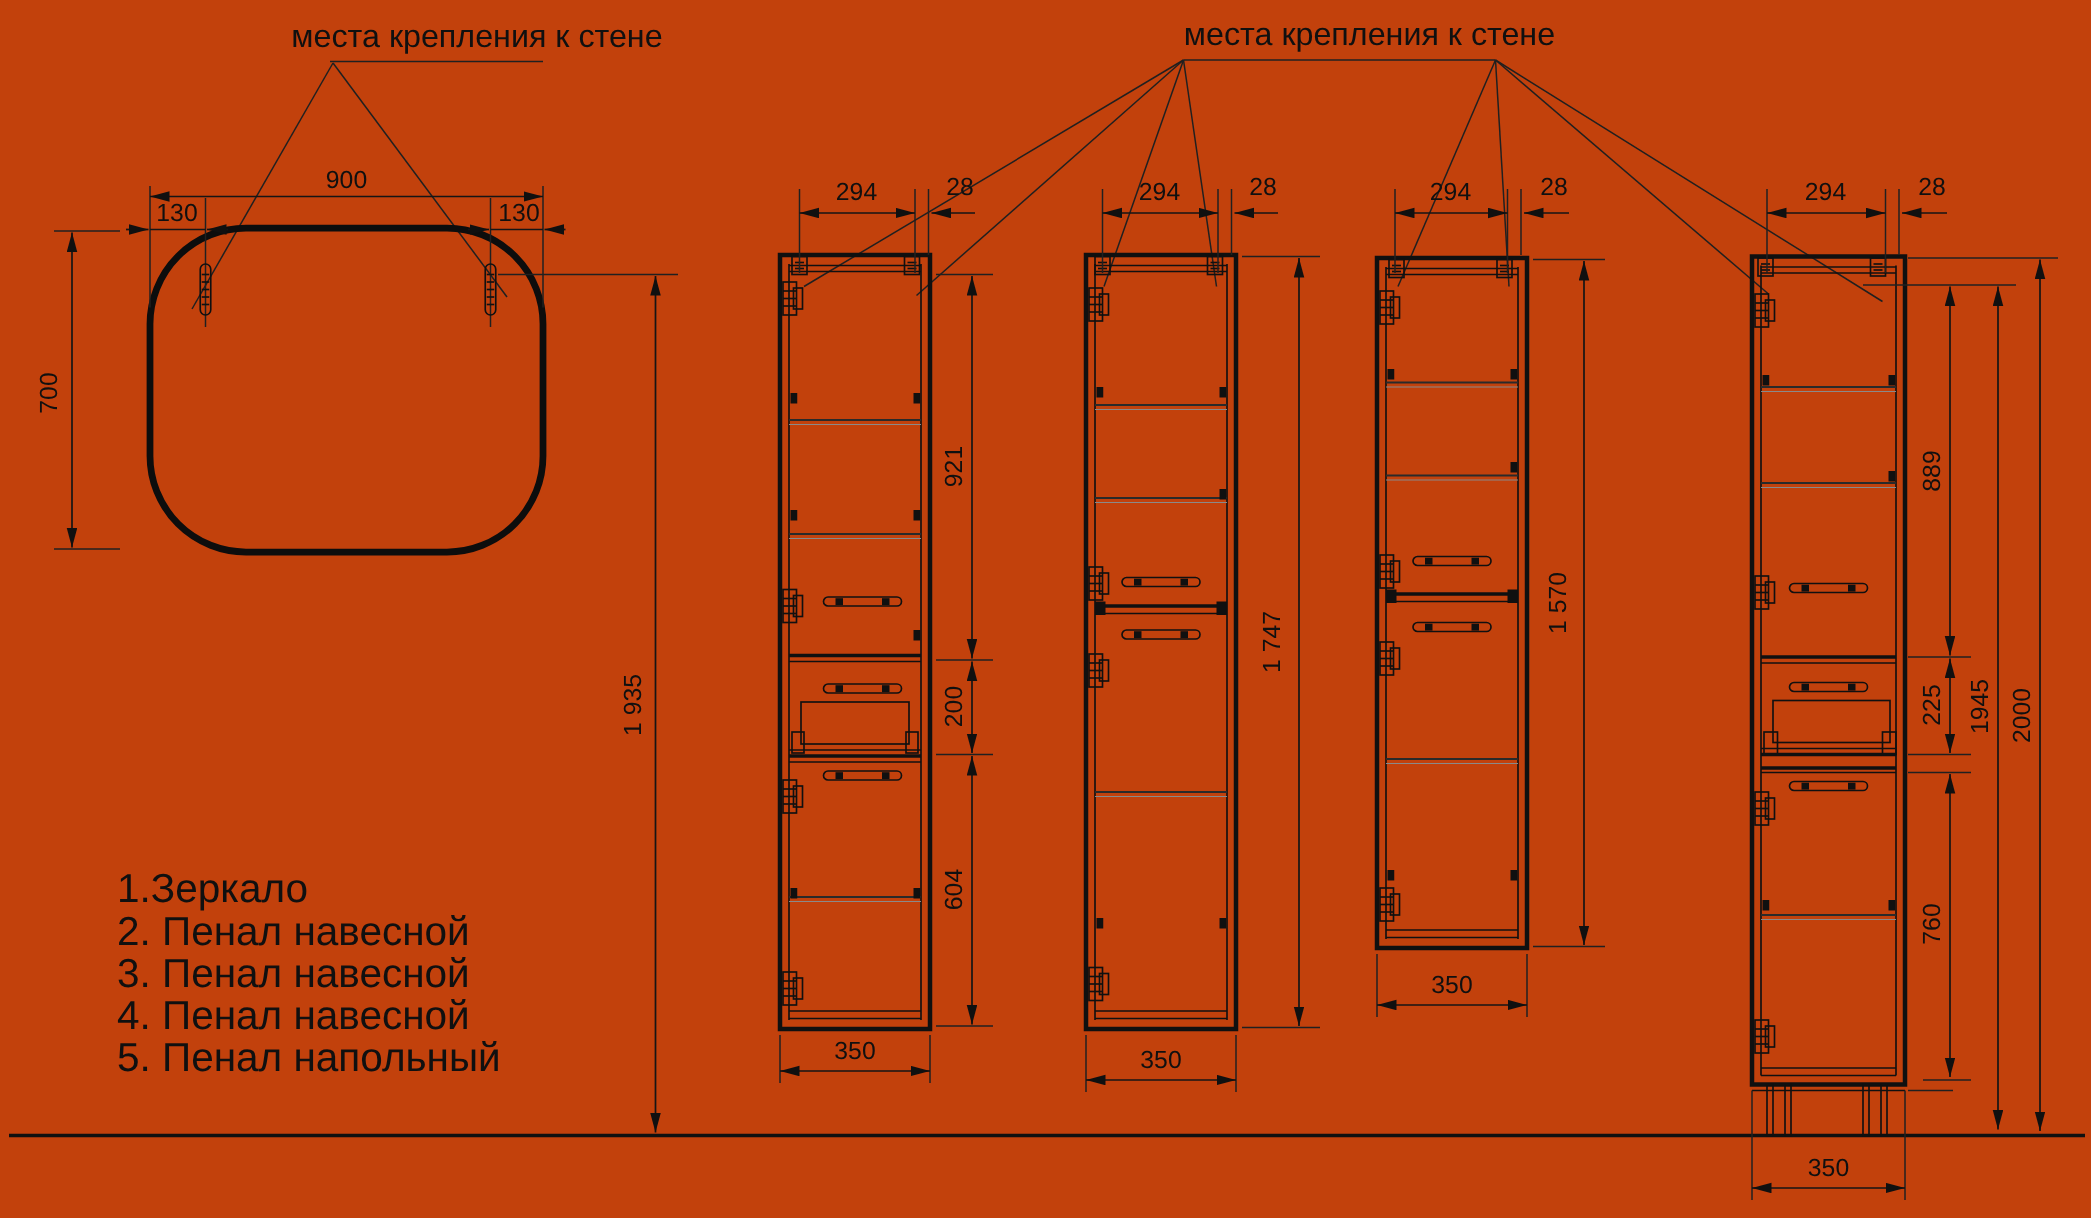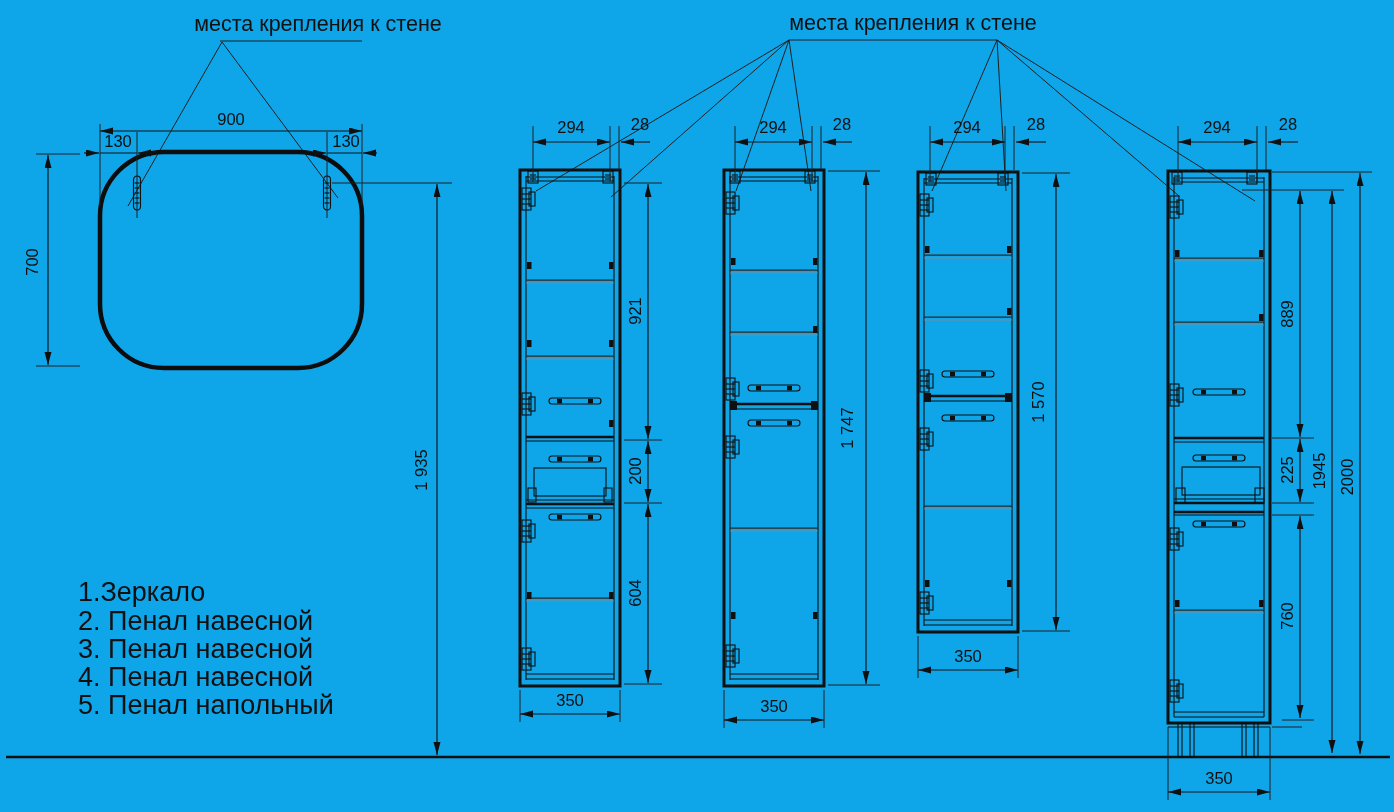--- a/index.html
+++ b/index.html
@@ -1,16 +1,16 @@
 <!DOCTYPE html>
 <html><head>
 <meta charset="utf-8">
 <style>
   html,body{margin:0;padding:0;background:#fff;}
-  .stage{position:relative;width:1394px;height:812px;background:#0ea5e9;overflow:hidden;
+  .stage{position:relative;width:1394px;height:812px;background:#c2410c;overflow:hidden;
          font-family:"Liberation Sans", sans-serif;}
   svg{display:block;}
   
   .o  {fill:none;stroke:#101010;stroke-width:3;}
   .t  {fill:none;stroke:#101010;stroke-width:1.1;}      
   .sh {fill:none;stroke:#2a2a2a;stroke-width:1.25;}     
   .sh2{fill:none;stroke:#8a8a8a;stroke-width:0.8;}      
   .sp {fill:none;stroke:#101010;stroke-width:2.4;}      
   .e  {fill:none;stroke:#202020;stroke-width:1;}        
   .m  {fill:none;stroke:#151515;stroke-width:1.15;}     

